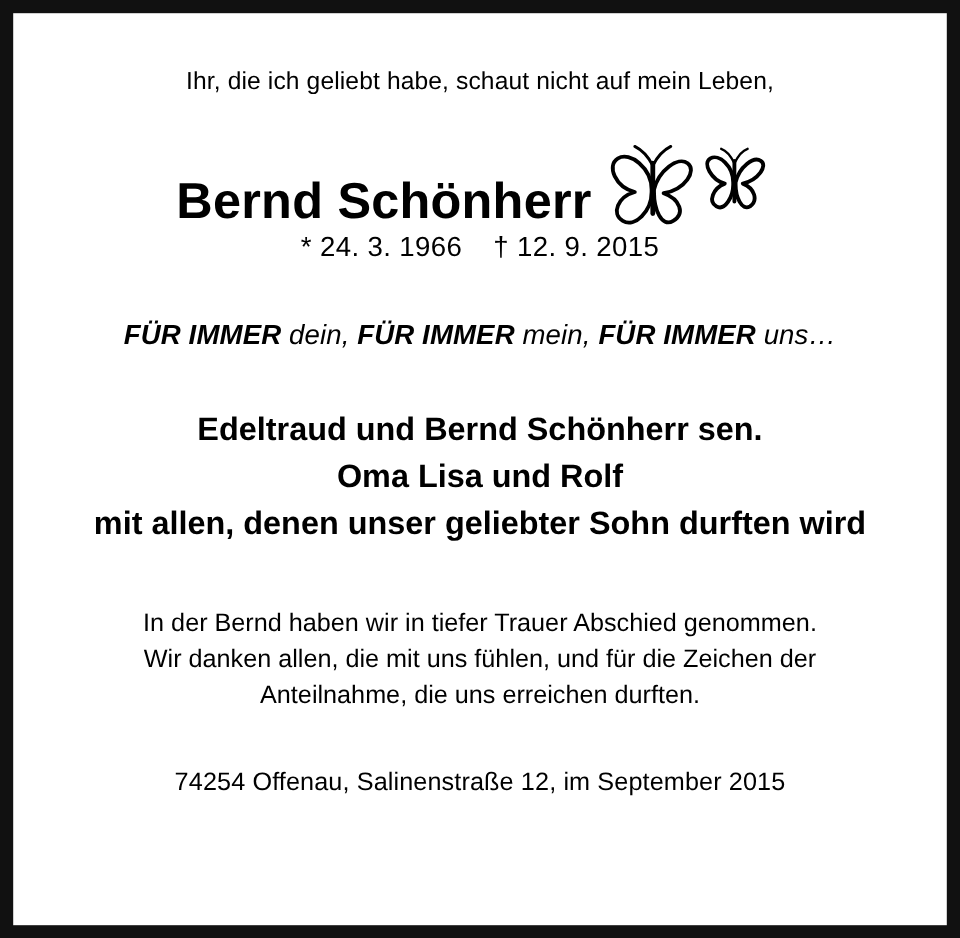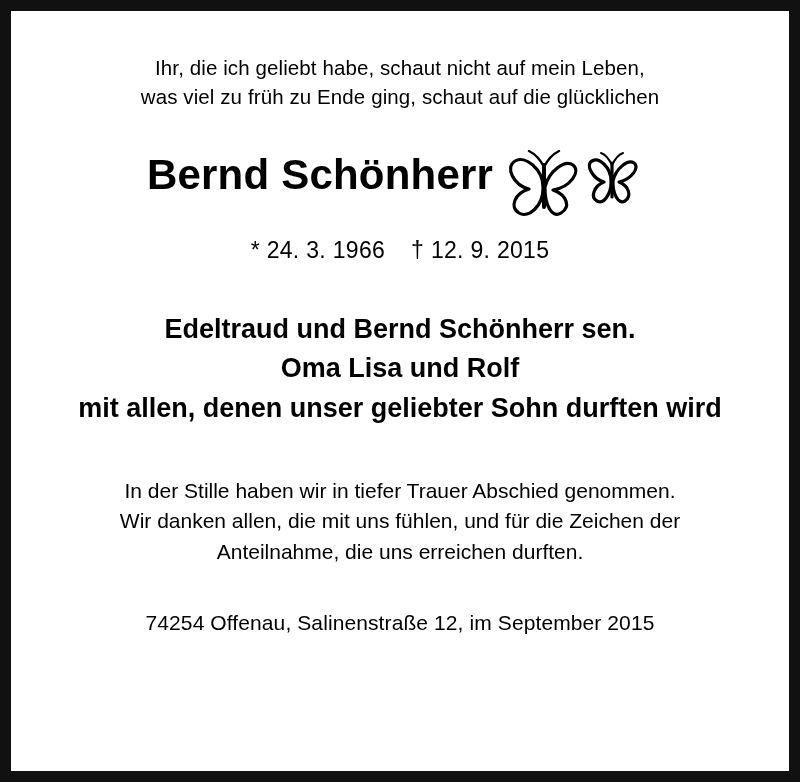--- a/index.html
+++ b/index.html
@@ -29,38 +29,37 @@
   .epitaph {
     font-size: 20.5px;
     line-height: 1.42;
     letter-spacing: 0.1px;
     max-width: 620px;
     margin: 0 auto;
   }
   .name-row {
     margin-top: 40px;
     display: flex;
-    align-items: flex-start;
+    align-items: flex-end;
     justify-content: center;
     width: 100%;
     position: relative;
   }
   .deceased-name {
     font-size: 42px;
     font-weight: bold;
     letter-spacing: 0.2px;
     white-space: nowrap;
   }
   .butterflies {
     margin-left: 10px;
     margin-top: -6px;
     line-height: 0;
   }
   .dates {
-    margin-top: 16px;
     font-size: 23px;
     letter-spacing: 0.3px;
     display: flex;
     align-items: baseline;
     justify-content: center;
     gap: 26px;
   }
   .dates .star-glyph,
   .dates .cross-glyph {
     font-weight: normal;
@@ -98,21 +97,20 @@
     letter-spacing: 0.1px;
   }
 </style>
 </head>
 <body>
 
 <div class="obituary">
 
   <div class="epitaph">
     <div>Ihr, die ich geliebt habe, schaut nicht auf mein Leben,</div>
-    <div>was viel zu früh zu Ende ging, schaut auf die glücklichen</div>
   </div>
 
   <div class="name-row">
     <div class="deceased-name">Bernd Schönherr</div>
     <span class="butterflies">
       <svg width="150" height="76" viewBox="0 0 150 76" aria-hidden="true">
         <g fill="none" stroke="#000000" stroke-width="3.2" stroke-linecap="round" stroke-linejoin="round">
 
           <path d="M40 42 C 40 24, 22 10, 12 16 C 2 22, 10 40, 26 44 C 12 48, 6 62, 16 68 C 26 74, 40 60, 40 44 Z"></path>
           <path d="M42 42 C 46 26, 62 14, 70 20 C 78 26, 68 42, 50 45 C 64 50, 68 62, 58 68 C 48 74, 42 58, 42 44 Z"></path>
@@ -134,28 +132,31 @@
     <span>
       <span class="star-glyph">*</span>
       <span>24. 3. 1966</span>
     </span>
     <span>
       <span class="cross-glyph">†</span>
       <span>12. 9. 2015</span>
     </span>
   </div>
 
+  <div class="forever-line">
+    <b>FÜR IMMER</b><span> dein, </span><b>FÜR IMMER</b><span> mein, </span><b>FÜR IMMER</b><span> uns…</span>
+  </div>
 
   <div class="mourners">
     <div>Edeltraud und Bernd Schönherr sen.</div>
     <div>Oma Lisa und Rolf</div>
     <div>mit allen, denen unser geliebter Sohn durften wird</div>
   </div>
 
   <div class="thanks">
-    <div>In der Stille haben wir in tiefer Trauer Abschied genommen.</div>
+    <div>In der Bernd haben wir in tiefer Trauer Abschied genommen.</div>
     <div>Wir danken allen, die mit uns fühlen, und für die Zeichen der</div>
     <div>Anteilnahme, die uns erreichen durften.</div>
   </div>
 
   <div class="place-date">74254 Offenau, Salinenstraße 12, im September 2015</div>
 
 </div>
 
 </body></html>

